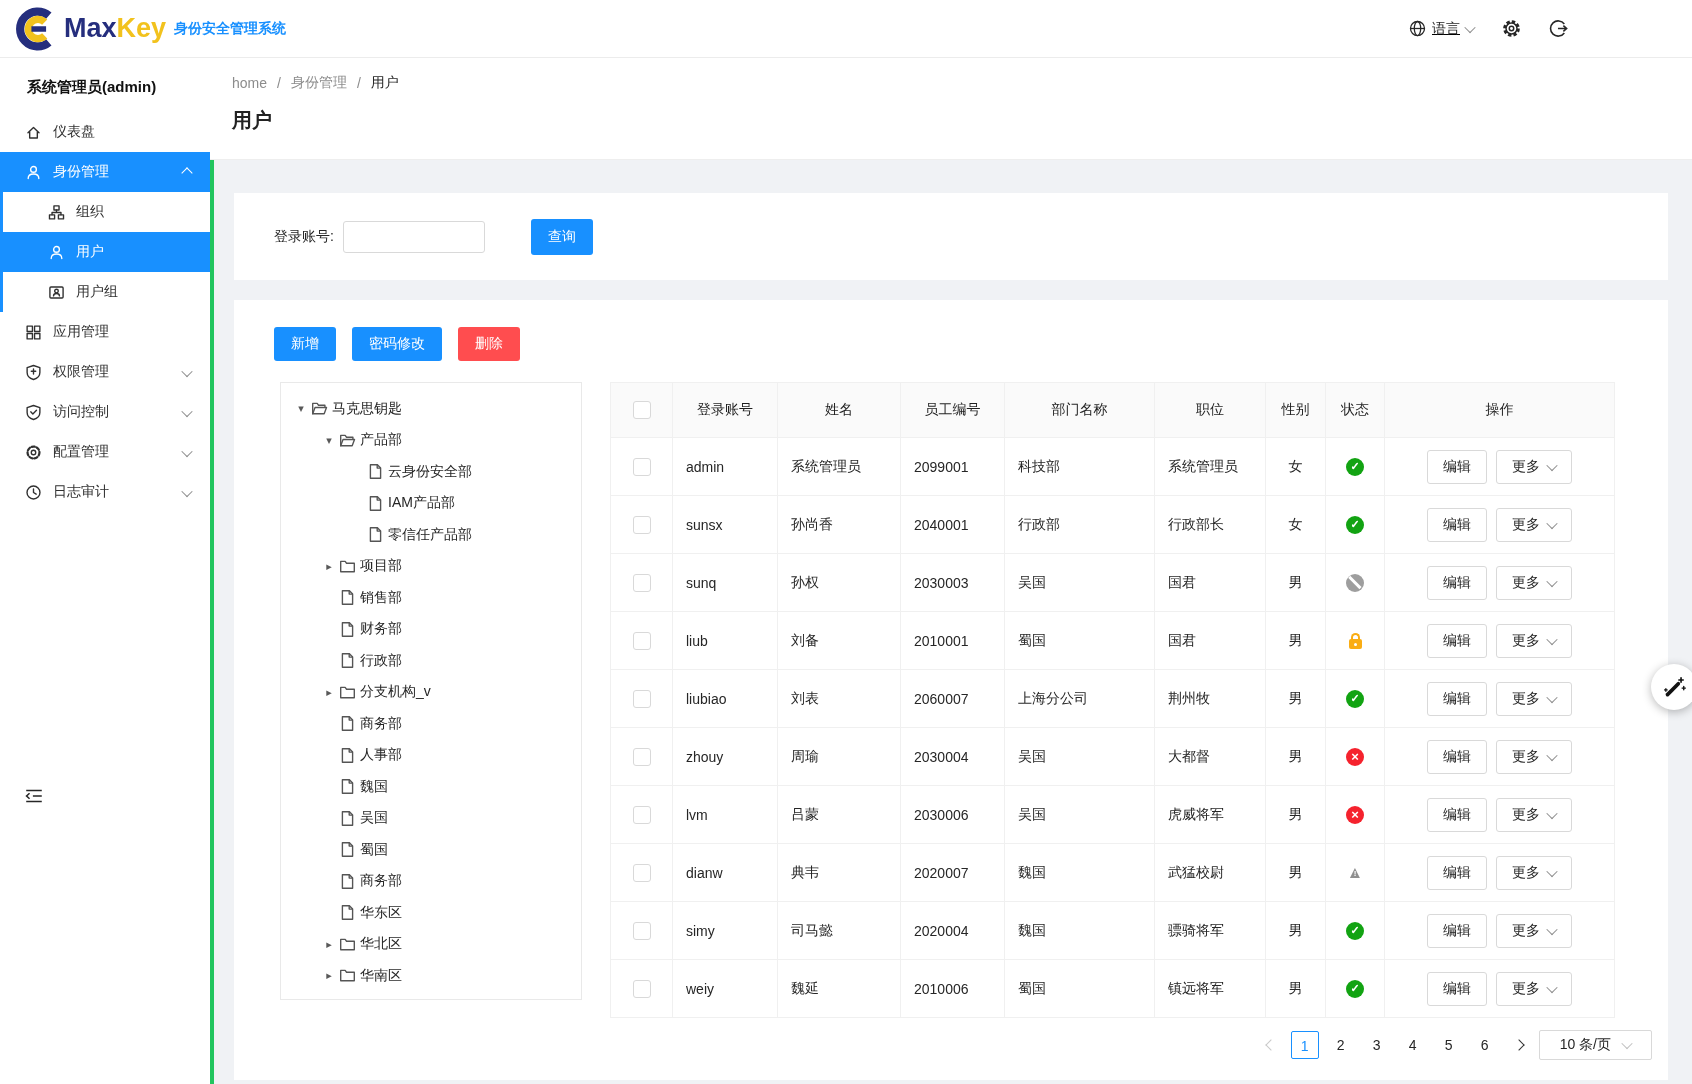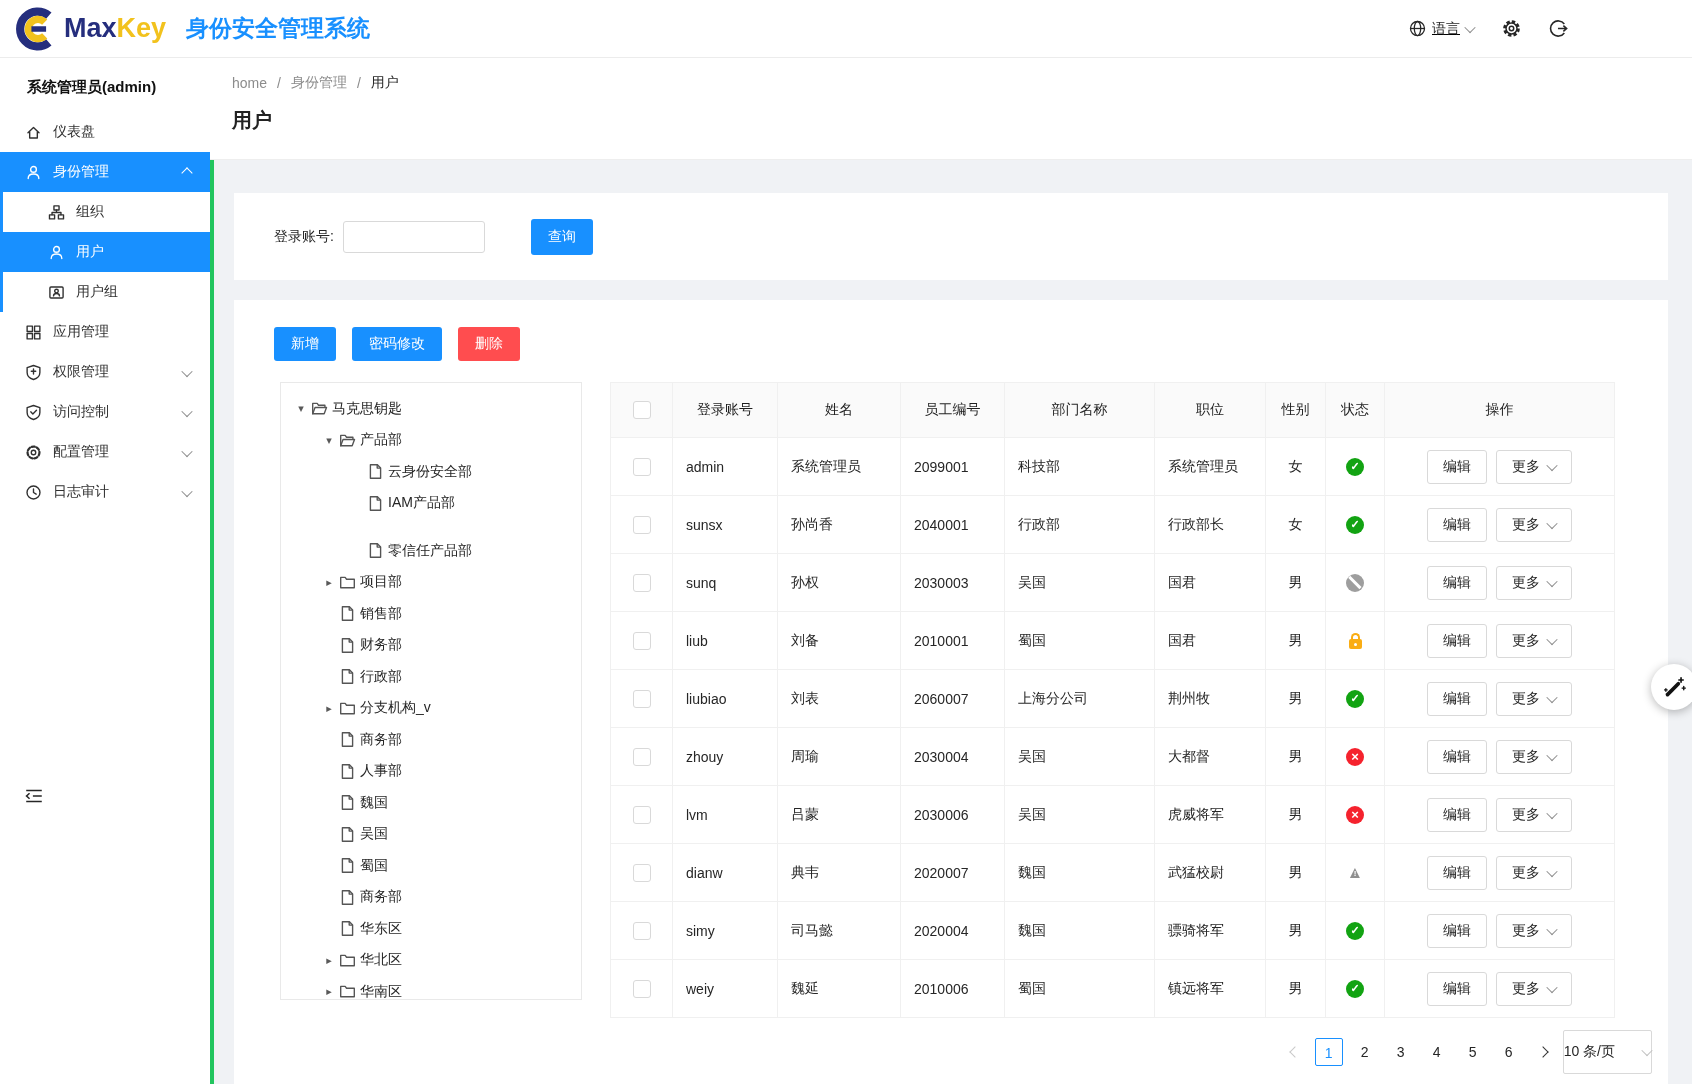--- a/index.html
+++ b/index.html
@@ -5,21 +5,21 @@
   html,body{margin:0;padding:0;}
   body{font-family:"Liberation Sans",sans-serif;background:#f0f2f5;}
   .screen{position:relative;width:1692px;height:1084px;overflow:hidden;background:#f0f2f5;}
 
   
   .hdr{position:absolute;left:0;top:0;width:1692px;height:57px;background:#fff;border-bottom:1px solid #ececec;z-index:5;}
   .brand{position:absolute;left:14px;top:0;height:57px;display:flex;align-items:center;}
   .brand-name{font-size:27px;font-weight:bold;margin-left:6px;letter-spacing:0;}
   .brand-max{color:var(--brand_navy);}
   .brand-key{color:var(--brand_gold);}
-  .brand-sub{font-size:23px;font-weight:bold;color:var(--primary);margin-left:20px;}
+  .brand-sub{font-size:14px;font-weight:bold;color:var(--primary);margin-left:8px;}
   .hdr-right{position:absolute;right:124px;top:0;height:57px;display:flex;align-items:center;gap:28px;text-decoration:underline;}
   .lang{display:flex;align-items:center;gap:6px;font-size:14px;color:#262626;cursor:pointer;}
   .hicon{display:flex;align-items:center;}
 
   
   .chev{display:inline-block;width:7px;height:7px;border-right:1.5px solid #8c8c8c;border-bottom:1.5px solid #8c8c8c;}
   .chev.down{transform:rotate(45deg) translate(-1px,-1px);}
   .chev.up{transform:rotate(-135deg);}
   .chev.left{transform:rotate(135deg);}
   .chev.right{transform:rotate(-45deg);}
@@ -93,21 +93,21 @@
   .warn{position:relative;display:inline-block;color:#8f8f8f;font-size:17px;line-height:1;vertical-align:middle;}
   .warn i{position:absolute;left:50%;top:58%;transform:translate(-50%,-50%);color:#fff;font-size:8px;font-style:normal;font-weight:bold;}
 
   
   .pg{display:flex;justify-content:flex-end;align-items:center;gap:8px;margin-top:12px;}
   .pg-item{min-width:28px;height:28px;line-height:28px;text-align:center;border-radius:2px;font-size:14px;color:#262626;cursor:pointer;box-sizing:border-box;}
   .pg-item.active{border:1px solid var(--primary);color:var(--primary);background:#fff;}
   .pg-arrow{display:flex;align-items:center;justify-content:center;width:24px;height:28px;cursor:pointer;}
   .pg-arrow .chev{border-color:#333;}
   .pg-arrow.disabled .chev{border-color:#c9c9c9;}
-  .pg-size{border:1px solid #d9d9d9;border-radius:2px;height:44px;padding:0 0;display:flex;align-items:center;gap:28px;font-size:14px;background:#fff;color:#262626;cursor:pointer;box-sizing:border-box;}
+  .pg-size{border:1px solid #d9d9d9;border-radius:2px;height:30px;padding:0 20px;display:flex;align-items:center;gap:12px;font-size:14px;background:#fff;color:#262626;cursor:pointer;box-sizing:border-box;}
   .pg-size .chev{border-color:#bfbfbf;}
   #pg-pages{display:contents;}
 
   
   .fab{position:absolute;left:1651px;top:664px;width:46px;height:46px;border-radius:50%;background:#fff;box-shadow:0 2px 10px rgba(0,0,0,.28);display:flex;align-items:center;justify-content:center;cursor:pointer;z-index:9;}
 </style>
 </head>
 <body>
 
 <div class="screen">
@@ -329,21 +329,21 @@
             <div class="tree-row" style="padding-left: 66px;">
     <span class="tr-caret"></span>
     <span class="tr-icon">
                 <svg viewBox="0 0 16 16" fill="none" stroke="currentColor" stroke-width="1.3" stroke-linejoin="round" stroke-linecap="round">
                   <path d="M3.2 1.6 h6.6 l3 3 V14.4 H3.2 Z"></path>
                   <path d="M9.6 1.8 v3 h3"></path>
                 </svg>
               </span>
     <span class="tr-label">IAM产品部</span>
   </div>
-            <div class="tree-row" style="padding-left: 66px; margin-top: 16px;">
+            <div class="tree-row" style="padding-left: 66px;">
     <span class="tr-caret"></span>
     <span class="tr-icon">
                 <svg viewBox="0 0 16 16" fill="none" stroke="currentColor" stroke-width="1.3" stroke-linejoin="round" stroke-linecap="round">
                   <path d="M3.2 1.6 h6.6 l3 3 V14.4 H3.2 Z"></path>
                   <path d="M9.6 1.8 v3 h3"></path>
                 </svg>
               </span>
     <span class="tr-label">零信任产品部</span>
   </div>
             <div class="tree-row" style="padding-left: 38px;">

